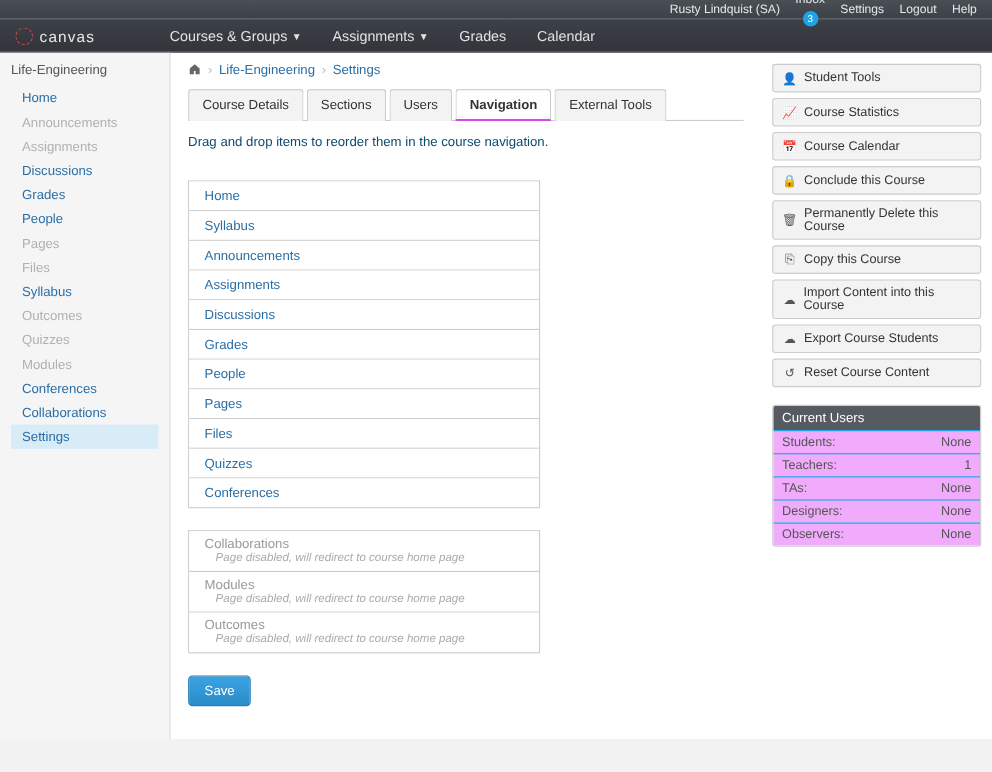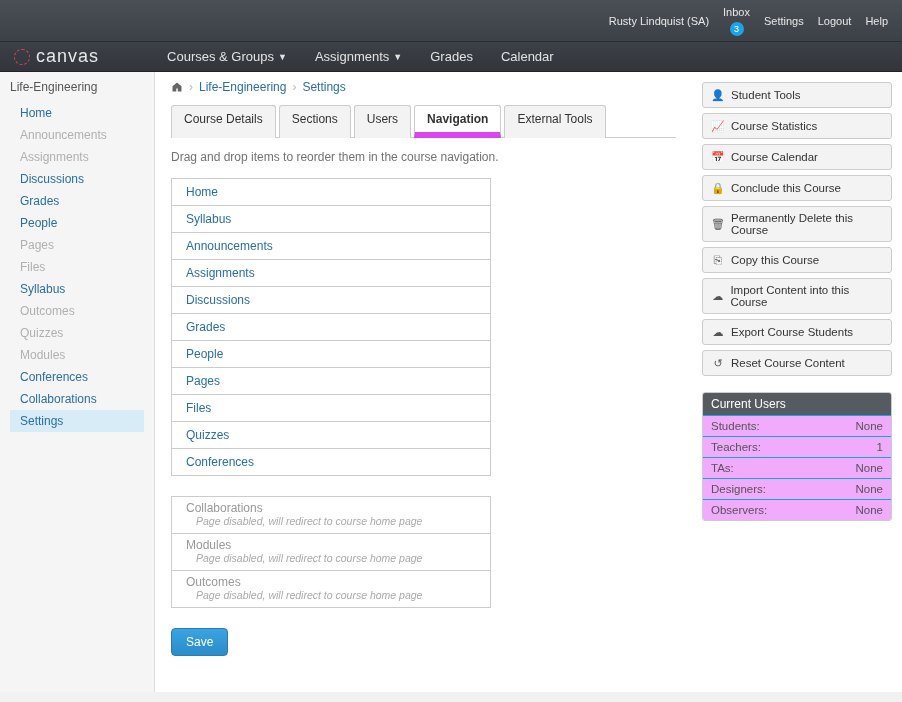--- a/index.html
+++ b/index.html
@@ -1,48 +1,48 @@
 <!DOCTYPE html>
 <html><head>
 <meta charset="utf-8">
 <style>
   * { box-sizing: border-box; margin: 0; padding: 0; }
   body { font-family: "Helvetica Neue", Arial, sans-serif; font-size: 12px; color: #333; background: #f2f2f2; width: 902px; }
   a { text-decoration: none; }
 
-  .topbar { background: linear-gradient(#4a4e55, #3c4047); height: 42px; display: flex; justify-content: flex-end; align-items: center; padding: 0 14px; color: #e8e8e8; font-size: 11px; gap: 14px; border-bottom: 1px solid #2b2e33; }
+  .topbar { background: linear-gradient(#4a4e55, #3c4047); height: 18px; display: flex; justify-content: flex-end; align-items: center; padding: 0 14px; color: #e8e8e8; font-size: 11px; gap: 14px; border-bottom: 1px solid #2b2e33; }
   .topbar span { cursor: pointer; }
   .topbar .inbox { display: inline-flex; align-items: center; gap: 4px; flex-direction: column; }
   .badge { background: #1ca3e8; color: #fff; border-radius: 50%; width: 14px; height: 14px; display: inline-flex; align-items: center; justify-content: center; font-size: 9px; }
 
   .mainnav { background: linear-gradient(#3c4047, #32353b); height: 30px; display: flex; align-items: center; padding: 0 14px; color: #e2e2e2; font-size: 13px; gap: 28px; border-bottom: 1px solid #222; }
   .logo { display: flex; align-items: center; gap: 6px; margin-right: 40px; }
   .logo .mark { width: 16px; height: 16px; border: 1.5px dashed #d6474a; border-radius: 50%; }
-  .logo .word { font-size: 18px; letter-spacing: 1px; color: #e8e8e8; font-weight: 300; text-align: center; }
+  .logo .word { font-size: 14px; letter-spacing: 1px; color: #e8e8e8; font-weight: 300; text-align: center; }
   .navitem { cursor: pointer; display: flex; align-items: center; gap: 4px; }
   .caret { font-size: 9px; }
 
   .body { display: flex; background: #fff; }
   .sidebar { width: 155px; background: #f5f5f5; border-right: 1px solid #ddd; padding: 4px 0 20px; }
   .sidebar div { padding: 4px 10px; font-size: 12px; color: #2a6ea6; cursor: pointer; }
   .sidebar .section-title { color: #555; font-weight: normal; }
   .sidebar .disabled { color: #b0b0b0; }
   .sidebar .active { background: #d7ecf7; }
 
   .main { flex: 1; padding: 8px 16px 30px; min-height: 620px; }
   .breadcrumbs { font-size: 12px; color: #888; margin-bottom: 10px; display: flex; align-items: center; gap: 6px; }
   .breadcrumbs .home-icon { width: 12px; height: 12px; display: inline-block; }
   .breadcrumbs a { color: #2a6ea6; }
   .breadcrumbs .sep { color: #bbb; }
 
   .tabs { display: flex; border-bottom: 1px solid #ccc; margin-bottom: 12px; }
   .tab { padding: 6px 12px; border: 1px solid #ccc; border-bottom: none; background: #f3f3f3; margin-right: 3px; font-size: 12px; color: #333; cursor: pointer; border-radius: 3px 3px 0 0; position: relative; top: 1px; }
-  .tab.active { background: #fff; border-bottom: 6px solid #d946ef; font-weight: bold; }
-
-  .instruction { font-size: 12px; color: #737373; margin-bottom: 14px; }
+  .tab.active { background: #fff; border-bottom: 2px solid #d946ef; font-weight: bold; }
+
+  .instruction { font-size: 12px; color: #0c4a6e; margin-bottom: 28px; }
   .navlist { width: 320px; border: 1px solid #ccc; border-bottom: none; margin-bottom: 20px; }
   .navlist .row { border-bottom: 1px solid #ccc; padding: 6px 14px; color: #2a6ea6; font-size: 12px; cursor: move; background: #fff; }
   .hide-text { font-size: 12px; margin-bottom: 2px; }
   .hide-sub { font-size: 10.5px; color: #666; margin-bottom: 8px; max-width: 320px; }
   .disabled-list { width: 320px; border: 1px solid #ccc; border-bottom: none; margin-bottom: 20px; }
   .disabled-list .drow { border-bottom: 1px solid #ccc; padding: 4px 14px 6px; background: #fff; cursor: move; }
   .drow .title { color: #999; font-size: 12px; }
   .drow .sub { color: #aaa; font-size: 10.5px; font-style: italic; padding-left: 10px; }
 
   .save-btn { background: linear-gradient(#3aa3e3, #2b8cc9); color: #fff; border: 1px solid #2b7db0; border-radius: 4px; padding: 6px 14px; font-size: 12px; cursor: pointer; }

